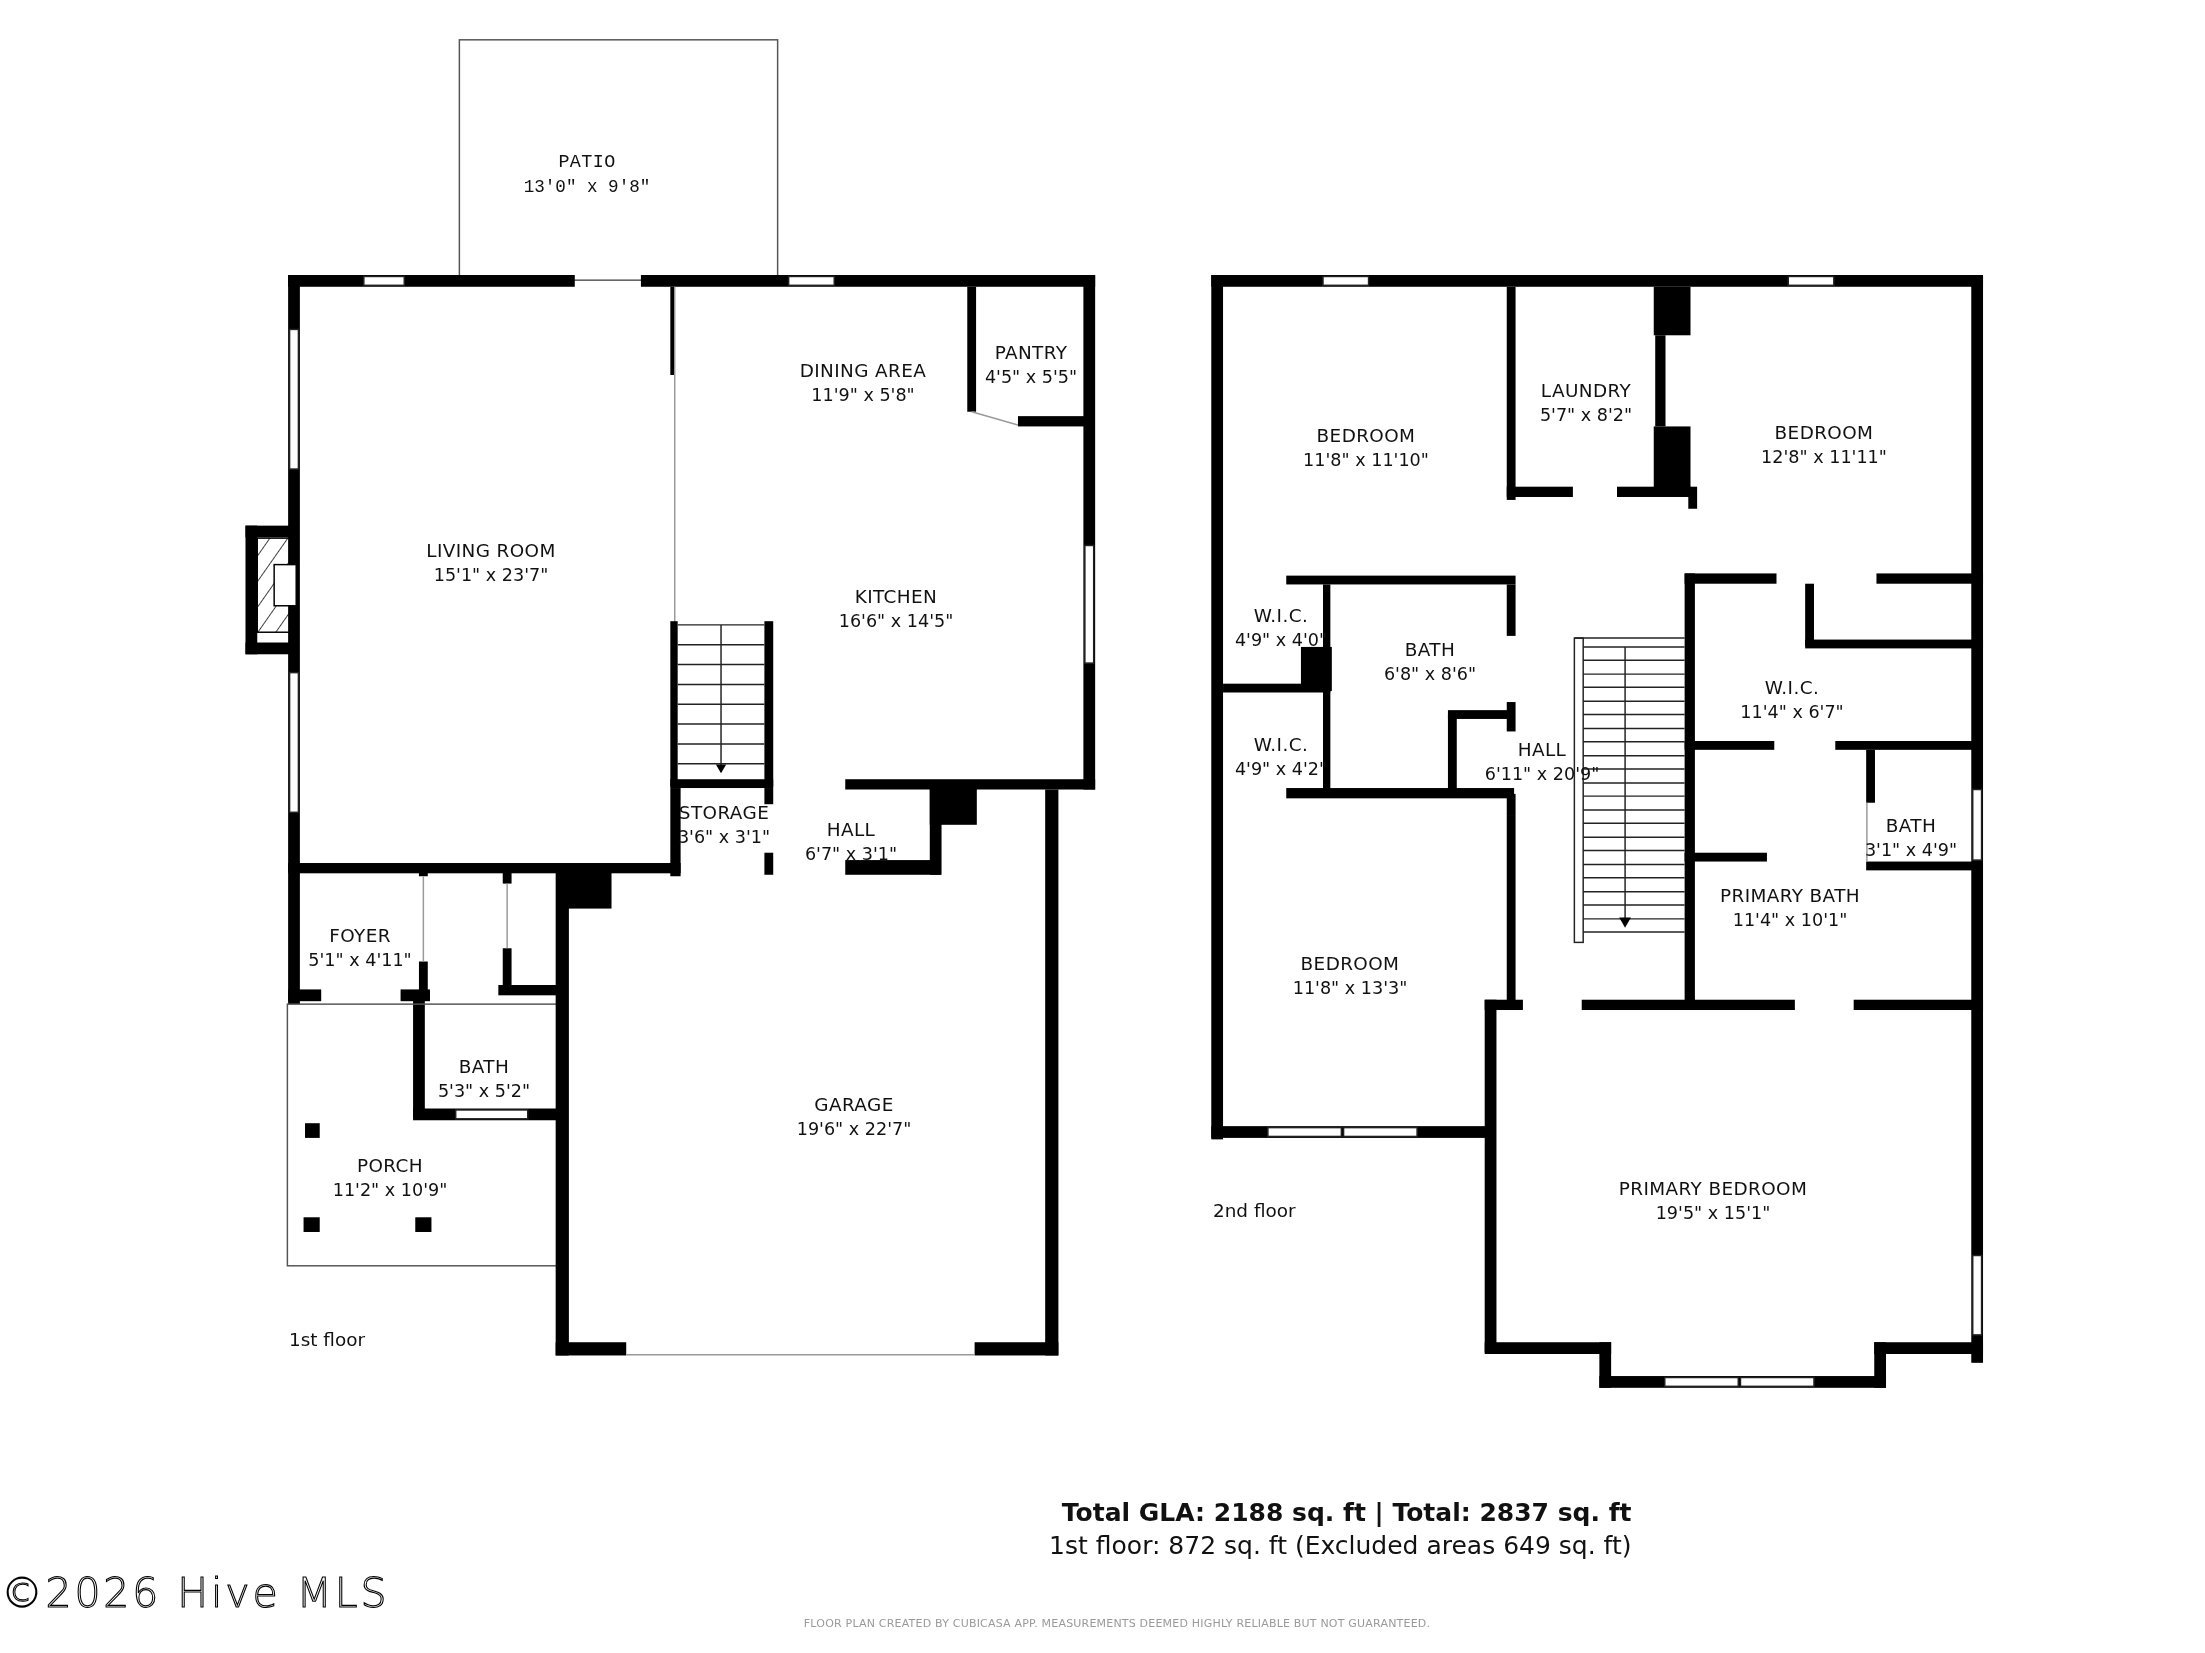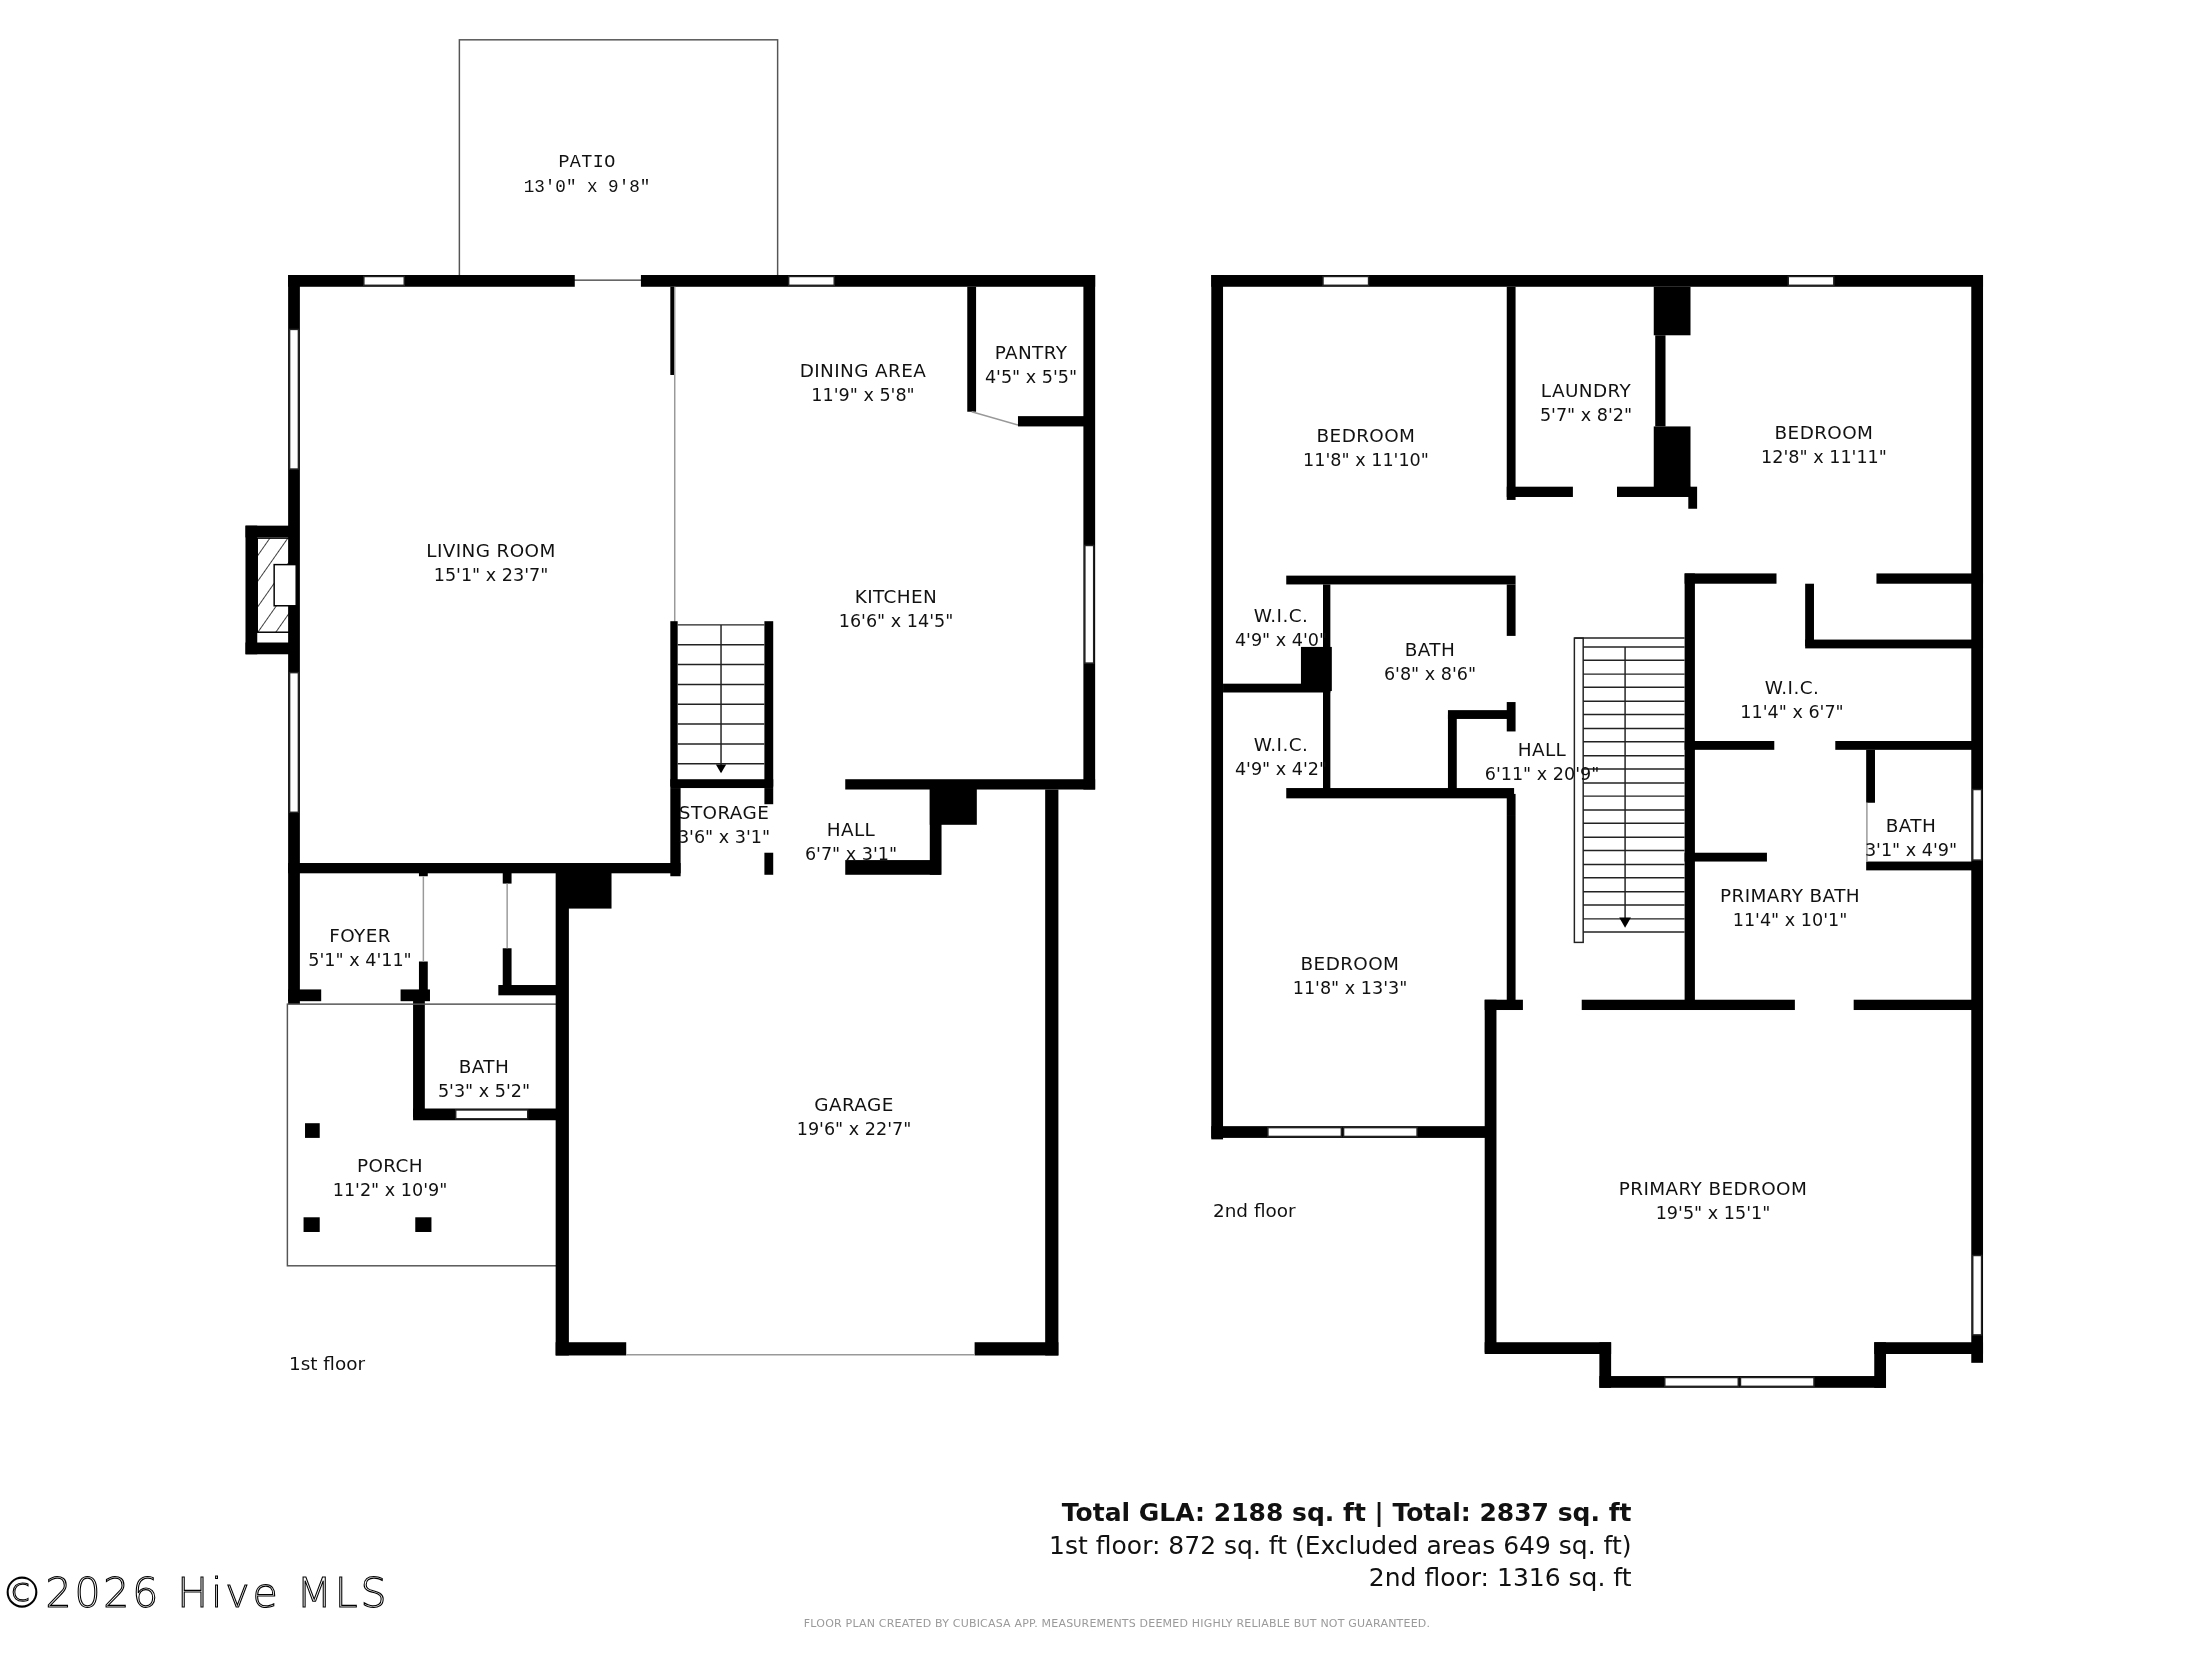--- a/index.html
+++ b/index.html
@@ -247,21 +247,21 @@
   <span class="room-dim">5'3" x 5'2"</span>
 </div>
 <div class="room-label" style="left:382px; top:1178px;margin-left:8px;">
   <span class="room-name">PORCH</span>
   <span class="room-dim">11'2" x 10'9"</span>
 </div>
 <div class="room-label" style="left:818px; top:1117px;margin-left:36px;">
   <span class="room-name">GARAGE</span>
   <span class="room-dim">19'6" x 22'7"</span>
 </div>
-<div class="floor-label" style="left:289px; top:1329px;margin-top:24px;">1st floor</div>
+<div class="floor-label" style="left:289px; top:1329px;">1st floor</div>
 
 <div class="room-label" style="left:1366px; top:448px;">
   <span class="room-name">BEDROOM</span>
   <span class="room-dim">11'8" x 11'10"</span>
 </div>
 <div class="room-label" style="left:1586px; top:403px;">
   <span class="room-name">LAUNDRY</span>
   <span class="room-dim">5'7" x 8'2"</span>
 </div>
 <div class="room-label" style="left:1824px; top:445px;">
@@ -302,17 +302,16 @@
 </div>
 <div class="room-label" style="left:1713px; top:1201px;">
   <span class="room-name">PRIMARY BEDROOM</span>
   <span class="room-dim">19'5" x 15'1"</span>
 </div>
 <div class="floor-label" style="left:1213px; top:1200px;">2nd floor</div>
 
 <div class="summary">
   <span class="total">Total GLA: 2188 sq. ft | Total: 2837 sq. ft</span>
   <span class="line">1st floor: 872 sq. ft (Excluded areas 649 sq. ft)</span>
-  <span class="line">2nd floor: 1316 sq. ft</span>
 </div>
 <div class="disclaimer">FLOOR PLAN CREATED BY CUBICASA APP. MEASUREMENTS DEEMED HIGHLY RELIABLE BUT NOT GUARANTEED.</div>
 <div class="copyright">©2026 Hive MLS</div>
 
 
 </body></html>

